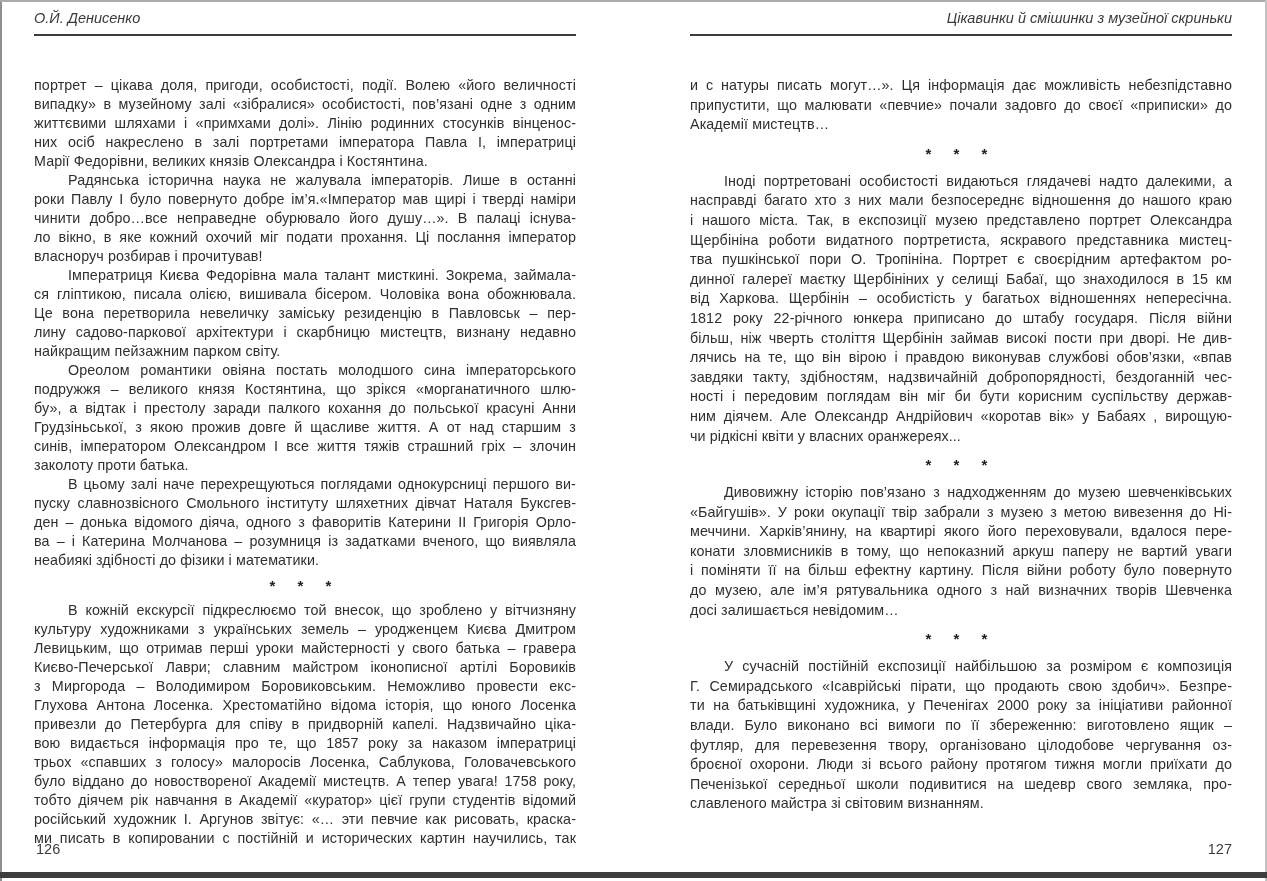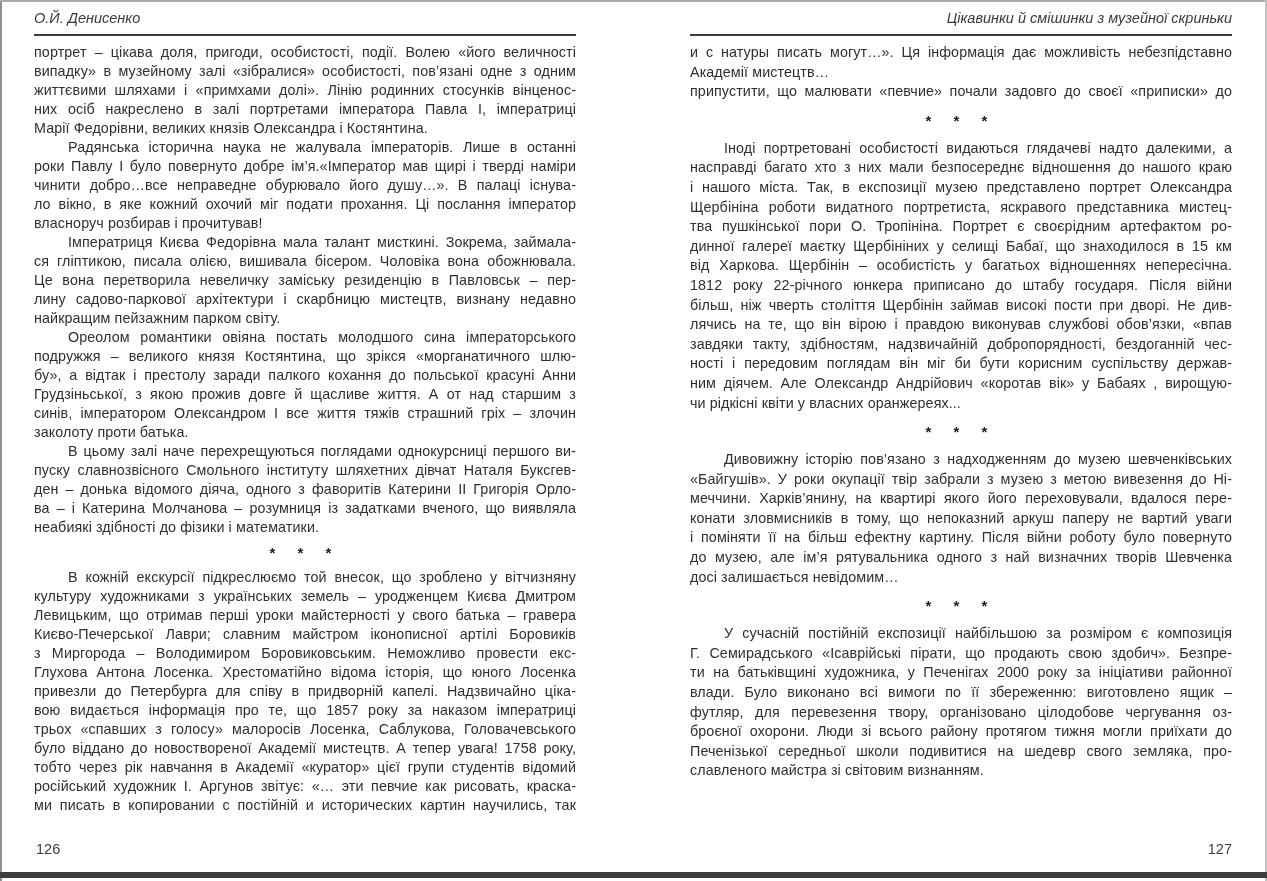--- a/index.html
+++ b/index.html
@@ -20,21 +20,21 @@
   #page-left  { left: 34px; }
   #page-right { left: 690px; }
 
   .running-header {
     height: 24px; padding-top: 10px;
     font-style: italic; font-size: 14.5px; color: #3a3a3a;
     border-bottom: 2px solid #3c3c3c;
   }
   #page-right .running-header { text-align: right; }
 
-  .body { padding-top: 7px; font-size: 14.3px; letter-spacing: 0.1px; }
+  .body { padding-top: 7px; font-size: 14.3px; letter-spacing: 0.1px; margin-top: 33px; }
   .line { text-align: justify; text-align-last: justify; white-space: normal; }
   #page-left  .line { line-height: 19px; }
   #page-right .line { line-height: 19.6px; }
   .line.first { text-indent: 34px; }
   .line.last  { text-align: left; text-align-last: left; }
 
   .sep { text-align: center; font-size: 15px; font-weight: bold; letter-spacing: 9px; color: #1e1e1e; }
   #page-left  .sep { margin: 7px 0; }
   #page-right .sep { margin: 10px 0; }
 
@@ -82,35 +82,35 @@
         <div class="line first">В кожній екскурсії підкреслюємо той внесок, що зроблено у вітчизняну</div>
         <div class="line">культуру художниками з українських земель – уродженцем Києва Дмитром</div>
         <div class="line">Левицьким, що отримав перші уроки майстерності у свого батька – гравера</div>
         <div class="line">Києво-Печерської Лаври; славним майстром іконописної артілі Боровиків</div>
         <div class="line">з Миргорода – Володимиром Боровиковським. Неможливо провести екс-</div>
         <div class="line">Глухова Антона Лосенка. Хрестоматійно відома історія, що юного Лосенка</div>
         <div class="line">привезли до Петербурга для співу в придворній капелі. Надзвичайно ціка-</div>
         <div class="line">вою видається інформація про те, що 1857 року за наказом імператриці</div>
         <div class="line">трьох «спавших з голосу» малоросів Лосенка, Саблукова, Головачевського</div>
         <div class="line">було віддано до новоствореної Академії мистецтв. А тепер увага! 1758 року,</div>
-        <div class="line">тобто через рік навчання в Академії «куратор» цієї групи студентів відомий</div>
+        <div class="line">тобто діячем рік навчання в Академії «куратор» цієї групи студентів відомий</div>
         <div class="line">російський художник І. Аргунов звітує: «… эти певчие как рисовать, краска-</div>
         <div class="line">ми писать в копировании с постійній и исторических картин научились, так</div>
       </div>
     <div class="page-number">126</div>
   </div>
 
   <div class="page" id="page-right">
     <div class="running-header">
       <span>Цікавинки й смішинки з музейної скриньки</span>
     </div>
     <div class="body">
         <div class="line">и с натуры писать могут…». Ця інформація дає можливість небезпідставно</div>
+        <div class="line">припустити, що малювати «певчие» почали задовго до своєї «приписки» до</div>
         <div class="line last">Академії мистецтв…</div>
-        <div class="line">припустити, що малювати «певчие» почали задовго до своєї «приписки» до</div>
         <div class="sep">* * *</div>
         <div class="line first">Іноді портретовані особистості видаються глядачеві надто далекими, а</div>
         <div class="line">насправді багато хто з них мали безпосереднє відношення до нашого краю</div>
         <div class="line">і нашого міста. Так, в експозиції музею представлено портрет Олександра</div>
         <div class="line">Щербініна роботи видатного портретиста, яскравого представника мистец-</div>
         <div class="line">тва пушкінської пори О. Тропініна. Портрет є своєрідним артефактом ро-</div>
         <div class="line">динної галереї маєтку Щербініних у селищі Бабаї, що знаходилося в 15 км</div>
         <div class="line">від Харкова. Щербінін – особистість у багатьох відношеннях непересічна.</div>
         <div class="line">1812 року 22-річного юнкера приписано до штабу государя. Після війни</div>
         <div class="line">більш, ніж чверть століття Щербінін займав високі пости при дворі. Не див-</div>

